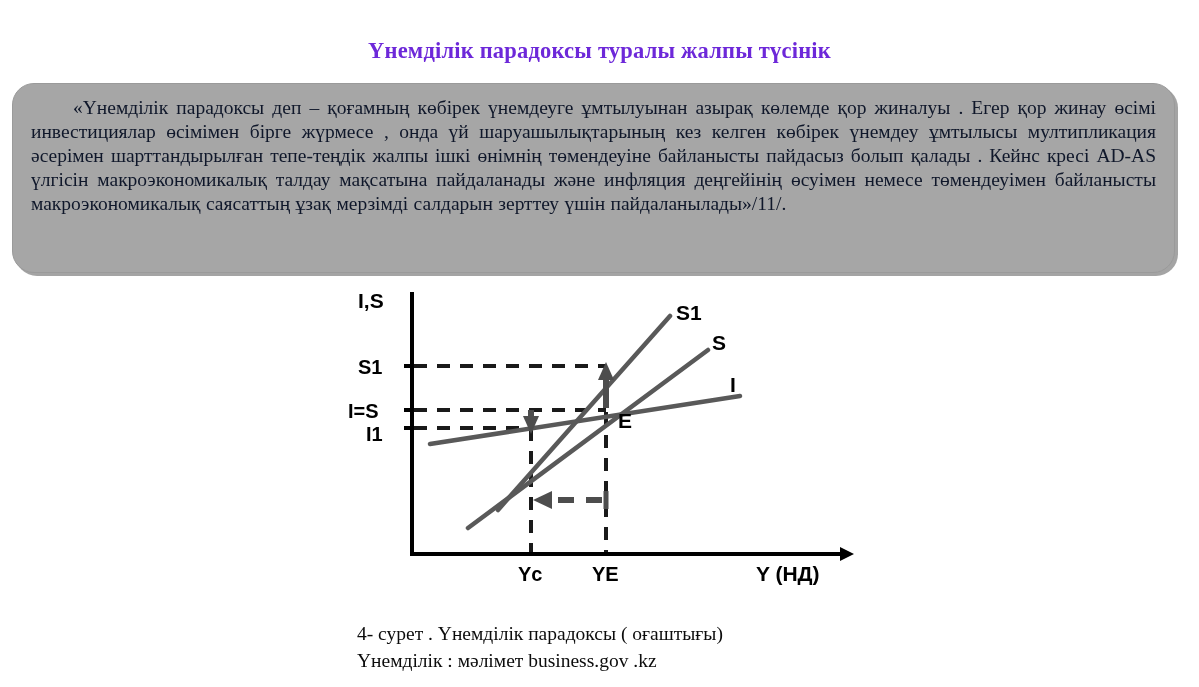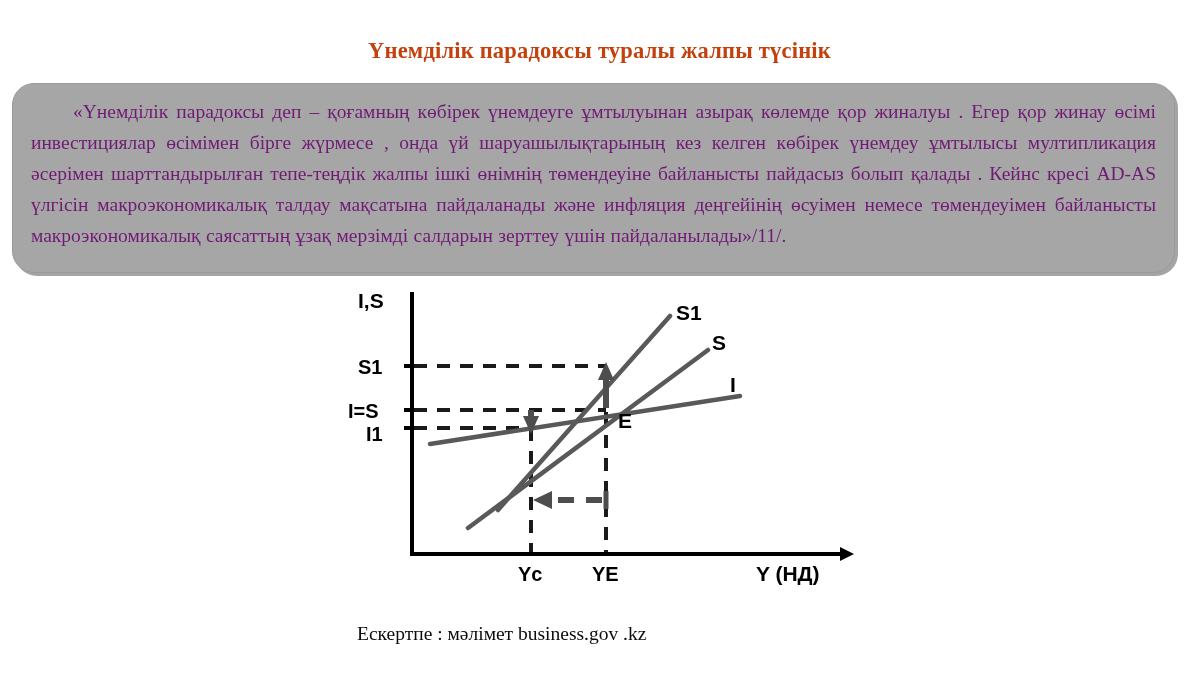--- a/index.html
+++ b/index.html
@@ -20,44 +20,44 @@
   .page-title {
     position: absolute;
     left: 0;
     top: 38px;
     width: 1199px;
     text-align: center;
     font-family: "Liberation Serif", serif;
     font-weight: bold;
     font-size: 22.5px;
     letter-spacing: 0.2px;
-    color: #c2410c;
+    color: #6d28d9;
   }
 
   
   .quote-box {
     position: absolute;
     left: 12px;
     top: 83px;
     width: 1163px;
     height: 190px;
     background: #a6a6a6;
     border-radius: 22px;
     box-sizing: border-box;
     padding: 12px 18px 10px 18px;
     box-shadow: 3px 3px 0 0 rgba(90,90,90,0.55);
     border: 1px solid #9a9a9a;
   }
   .quote-text {
     font-family: "Liberation Serif", serif;
     font-size: 19.5px;
-    line-height: 31px;
+    line-height: 24px;
     text-align: justify;
     text-justify: inter-word;
-    color: #701a75;
+    color: #0f172a;
     text-indent: 42px;
     margin: 0;
     word-spacing: 0.5px;
   }
 
   
   .figure-wrap {
     position: absolute;
     left: 340px;
     top: 288px;
@@ -160,14 +160,15 @@
       <text x="372" y="62" font-size="21">S</text>
 
       <text x="390" y="104" font-size="21">I</text>
 
       <text x="278" y="140" font-size="21">E</text>
     </g>
   </svg>
 </div>
 
 <div class="caption-block">
-  <div class="caption-line">Ескертпе : мәлімет  business.gov .kz</div>
+  <div class="caption-line">4- сурет .  Үнемділік парадоксы ( оғаштығы)</div>
+  <div class="caption-line">Үнемділік : мәлімет  business.gov .kz</div>
 </div>
 
 </body></html>

